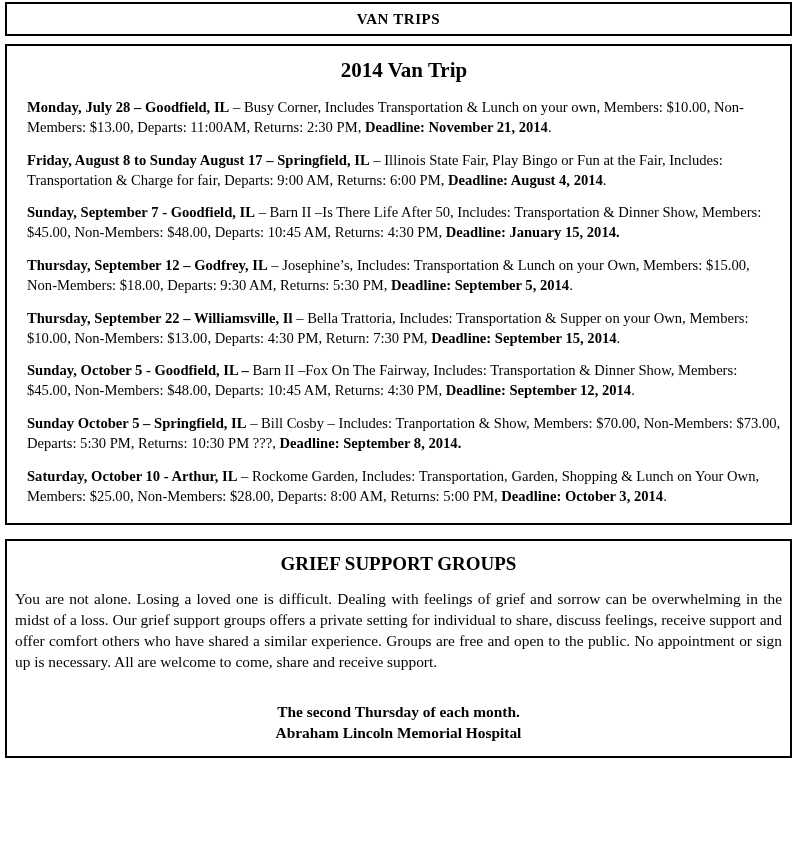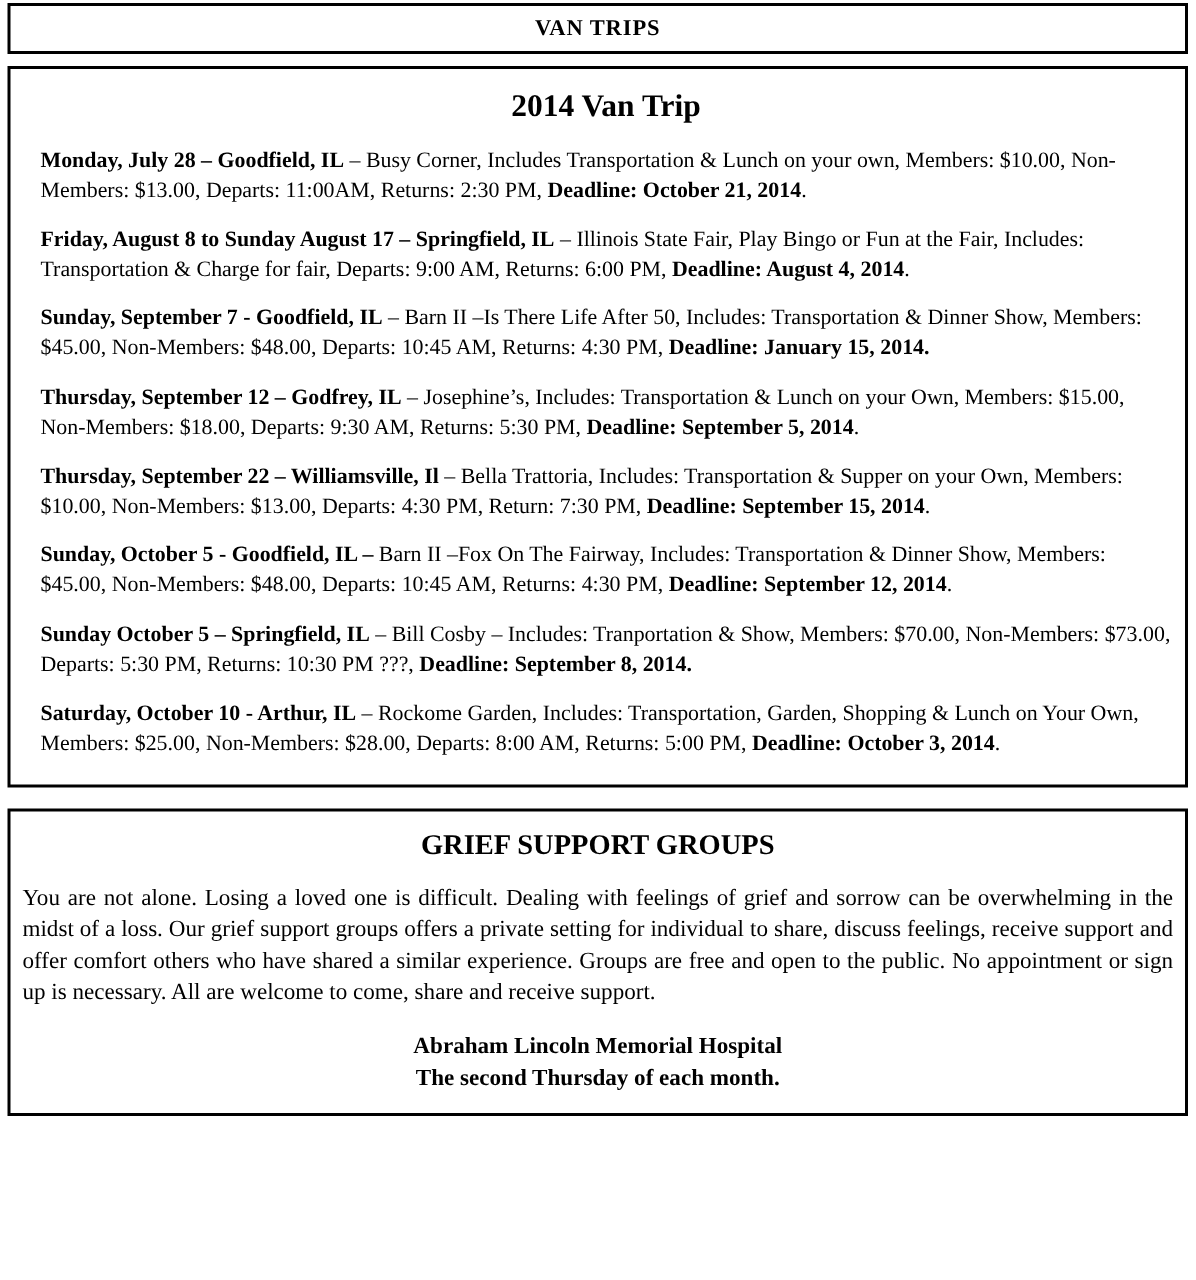--- a/index.html
+++ b/index.html
@@ -56,60 +56,60 @@
   .grief-title {
     text-align: center;
     font-weight: bold;
     font-size: 19px;
     margin-bottom: 13px;
   }
   .grief-para {
     font-size: 15.4px;
     line-height: 1.38;
     text-align: justify;
-    margin-bottom: 14px;
+    margin-bottom: 28px;
   }
   .grief-footer {
     text-align: center;
     font-weight: bold;
     font-size: 15.4px;
     line-height: 1.42;
   }
 </style>
 </head>
 <body>
 
 <div class="page">
 
   <div class="box header-box">
     <div class="header-title">VAN TRIPS</div>
   </div>
 
   <div class="box trips-box">
     <div class="trips-title">2014 Van Trip</div>
 
-    <p class="trip"><span class="b">Monday, July 28 – Goodfield, IL</span><span> – Busy Corner, Includes Transportation  &amp; Lunch on your own, Members: $10.00, Non-Members: $13.00, Departs: 11:00AM, Returns: 2:30 PM, </span><span class="b">Deadline: October 21, 2014</span><span>.</span></p>
+    <p class="trip"><span class="b">Monday, July 28 – Goodfield, IL</span><span> – Busy Corner, Includes Transportation  &amp; Lunch on your own, Members: $10.00, Non-Members: $13.00, Departs: 11:00AM, Returns: 2:30 PM, </span><span class="b">Deadline: November 21, 2014</span><span>.</span></p>
 
     <p class="trip"><span class="b">Friday, August 8 to Sunday August 17 – Springfield, IL</span><span> – Illinois State Fair, Play Bingo or Fun at the Fair, Includes: Transportation &amp; Charge for fair, Departs: 9:00 AM, Returns: 6:00 PM, </span><span class="b">Deadline: August 4, 2014</span><span>.</span></p>
 
     <p class="trip"><span class="b">Sunday, September 7 - Goodfield, IL</span><span> – Barn II –Is There Life After 50, Includes: Transportation &amp; Dinner Show, Members: $45.00, Non-Members: $48.00, Departs: 10:45 AM, Returns: 4:30 PM, </span><span class="b">Deadline: January 15, 2014.</span><span></span></p>
 
     <p class="trip"><span class="b">Thursday, September 12 – Godfrey, IL</span><span> – Josephine’s, Includes: Transportation &amp; Lunch on your Own, Members: $15.00, Non-Members: $18.00, Departs: 9:30 AM, Returns: 5:30 PM,  </span><span class="b">Deadline: September 5, 2014</span><span>.</span></p>
 
     <p class="trip"><span class="b">Thursday, September 22 – Williamsville, Il</span><span> – Bella Trattoria, Includes: Transportation &amp; Supper on your Own, Members: $10.00, Non-Members: $13.00, Departs: 4:30 PM, Return: 7:30 PM, </span><span class="b">Deadline: September 15, 2014</span><span>.</span></p>
 
     <p class="trip"><span class="b">Sunday, October 5 - Goodfield, IL –</span><span> Barn II –Fox On The Fairway, Includes: Transportation &amp; Dinner Show, Members: $45.00, Non-Members: $48.00, Departs: 10:45 AM, Returns: 4:30 PM, </span><span class="b">Deadline: September 12, 2014</span><span>.</span></p>
 
     <p class="trip"><span class="b">Sunday October 5 – Springfield, IL</span><span> – Bill Cosby – Includes: Tranportation &amp; Show, Members: $70.00, Non-Members: $73.00, Departs: 5:30 PM, Returns: 10:30 PM ???, </span><span class="b">Deadline: September 8, 2014.</span><span></span></p>
 
     <p class="trip"><span class="b">Saturday, October 10 - Arthur, IL</span><span> – Rockome Garden, Includes: Transportation, Garden, Shopping &amp; Lunch on Your Own, Members: $25.00, Non-Members: $28.00, Departs: 8:00 AM, Returns: 5:00 PM, </span><span class="b">Deadline: October 3, 2014</span><span>.</span></p>
   </div>
 
   <div class="box grief-box">
     <div class="grief-title">GRIEF SUPPORT GROUPS</div>
     <p class="grief-para">You are not alone.  Losing a loved one is difficult.  Dealing with feelings of grief and sorrow can be overwhelming in the midst of a loss.  Our grief support groups offers a private setting for  individual to share, discuss feelings, receive support and offer comfort others who have shared a similar experience.  Groups are free and open to the public.  No appointment or sign up is necessary.  All are welcome to come, share and receive support.</p>
     <div class="grief-footer">
+      <div>The second Thursday of each month.</div>
       <div>Abraham Lincoln Memorial Hospital</div>
-      <div>The second Thursday of each month.</div>
     </div>
   </div>
 
 </div>
 
 </body></html>

